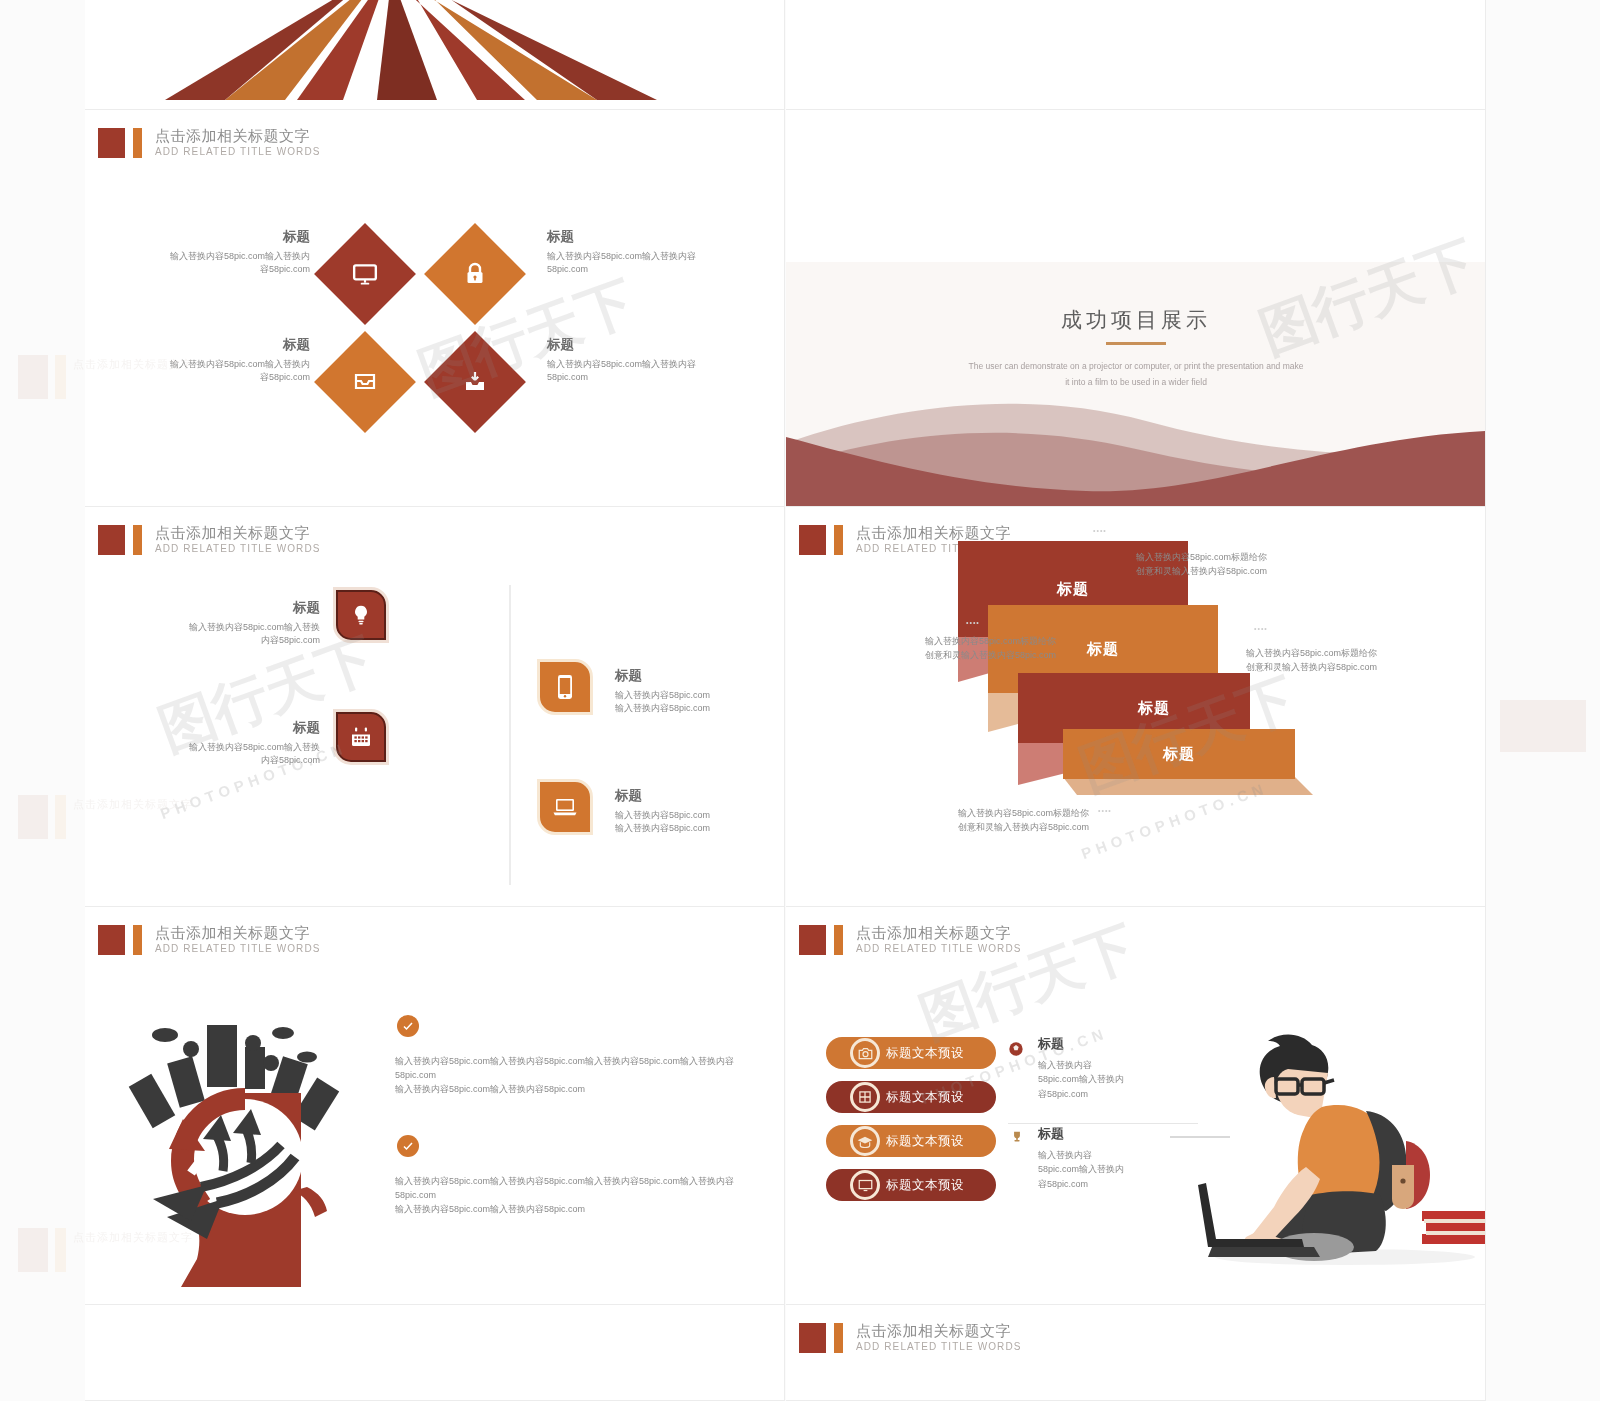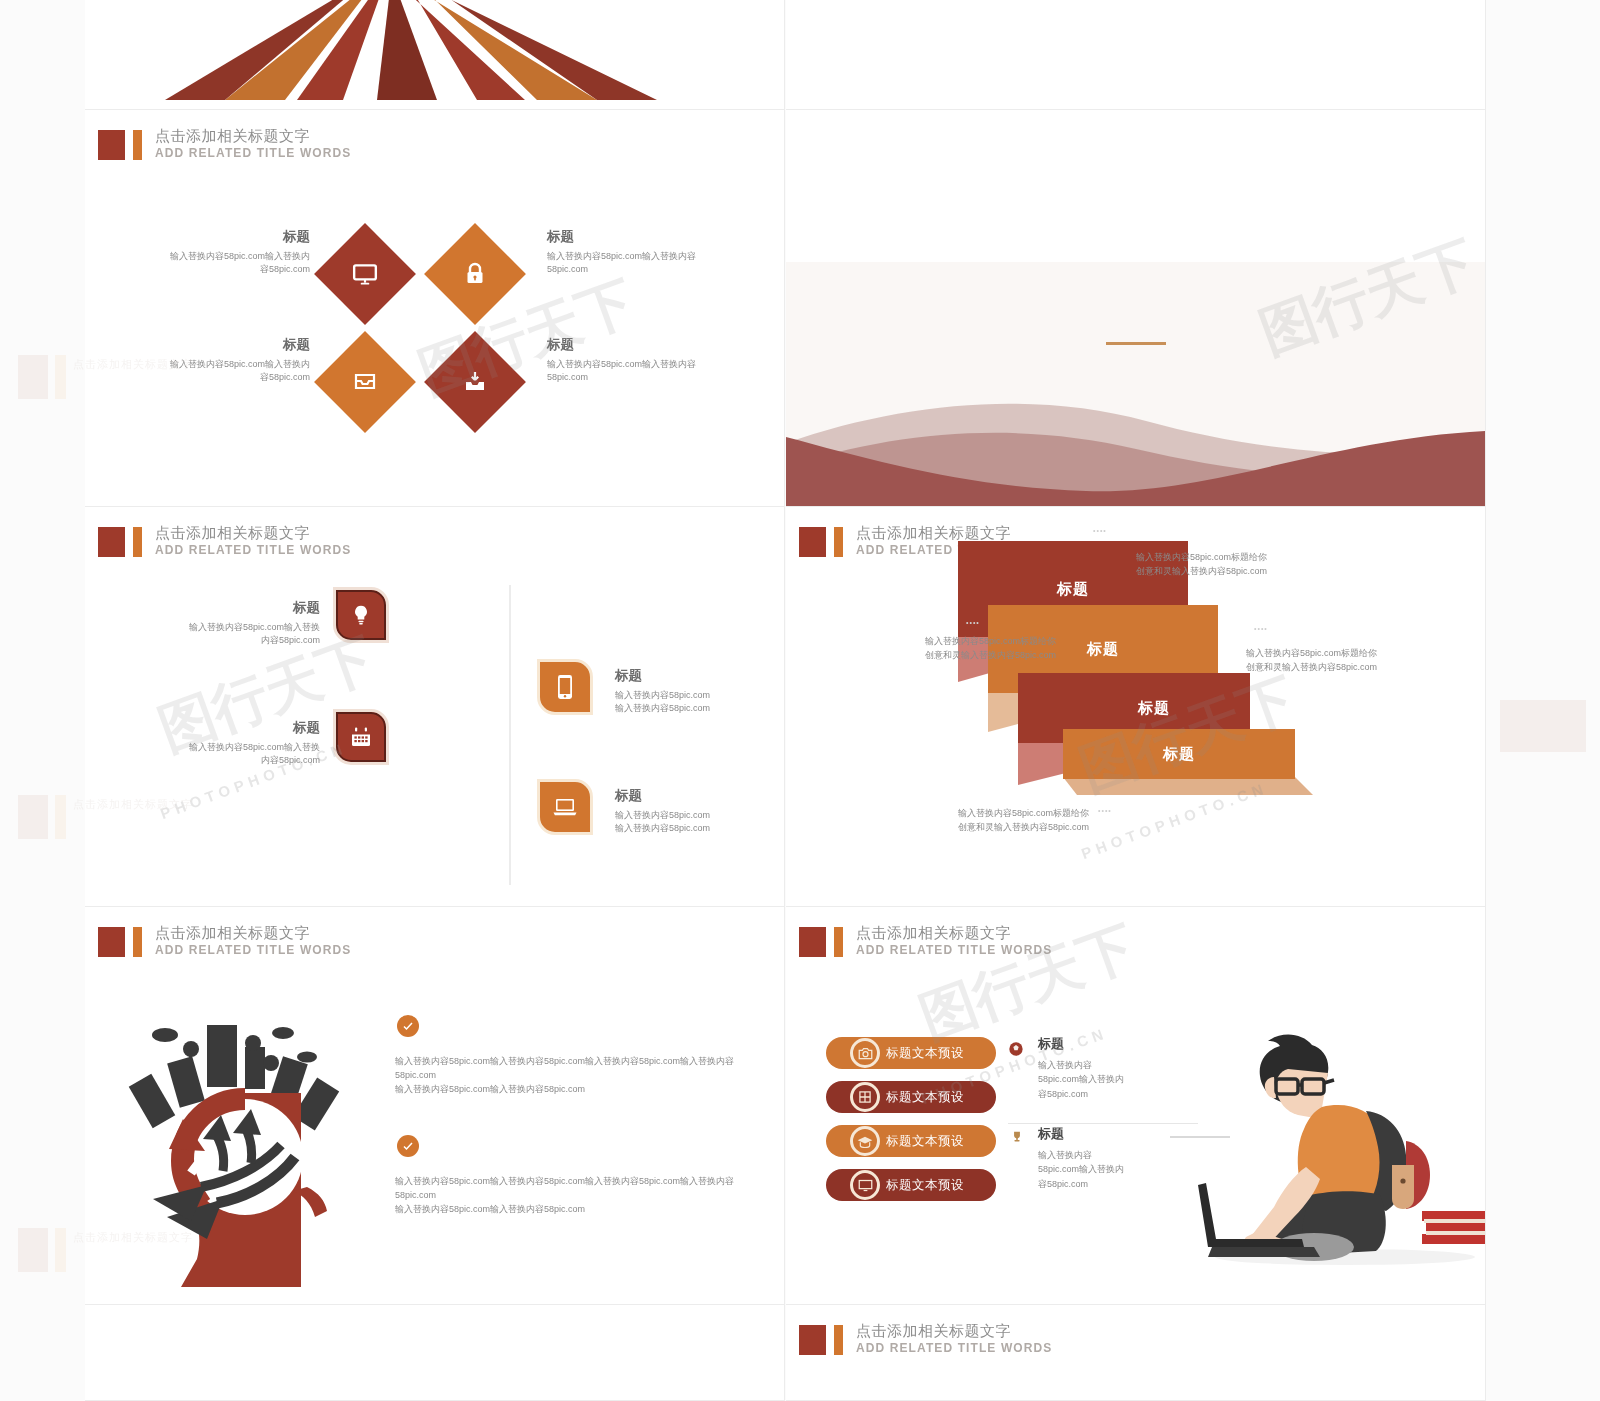--- a/index.html
+++ b/index.html
@@ -24,21 +24,21 @@
   }
   .col-l { left: 85px; width: 700px; }
   .col-r { left: 786px; width: 700px; }
 
   
   .sl-head { position: absolute; left: 0; top: 0; display: flex; align-items: center; gap: 8px; }
   .hd-sq { width: 27px; height: 30px; background: #9e3a2b; }
   .hd-bar { width: 9px; height: 30px; background: #d1762f; }
   .hd-txt { margin-left: 5px; }
   .hd-cn { font-size: 15px; color: #8d8d8d; line-height: 1.05; letter-spacing: .5px; }
-  .hd-en { font-size: 12px; color: #b0aaa6; letter-spacing: 1.1px; line-height: 1.5; font-weight: bold; }
+  .hd-en { font-size: 10px; color: #b0aaa6; letter-spacing: 1.1px; line-height: 1.5; }
 
   
   .t-title { font-size: 13.5px; color: #6d6d6d; font-weight: bold; line-height: 1.3; }
   .t-body  { font-size: 9px; color: #8a8a8a; line-height: 1.55; }
 
   
   .persp { position: absolute; left: 0; top: 0; width: 700px; height: 110px; }
 
   
   .dia { position: absolute; width: 72px; height: 72px; transform: rotate(45deg);
@@ -166,21 +166,26 @@
         <path d="M12 2v8m0 0l-3.2-3.2M12 10l3.2-3.2" stroke="#fff" stroke-width="2.2" fill="none"></path>
         <path d="M3 12h5l1.6 3h4.8L16 12h5v8H3z"></path>
       </svg>
     </div>
 
     <div class="wm wm-big" style="left:330px; top:190px; transform:rotate(-20deg);">图行天下</div>
   </div>
 
   <div class="slide col-r" style="top:110px; height:397px; background:#faf7f5;">
     <div style="position:absolute; left:0; top:0; width:700px; height:152px; background:#ffffff;"></div>
+    <div style="position:absolute; left:0; top:196px; width:700px; text-align:center; font-size:21px; color:#5e5e5e; letter-spacing:4px;">成功项目展示</div>
     <div style="position:absolute; left:320px; top:232px; width:60px; height:3px; background:#c89058;"></div>
+    <div style="position:absolute; left:100px; top:248px; width:500px; text-align:center; font-size:8.5px; color:#a8a0a0; line-height:1.9;">
+      <div>The user can demonstrate on a projector or computer, or print the presentation and make</div>
+      <div>it into a film to be used in a wider field</div>
+    </div>
     <svg style="position:absolute; left:0; bottom:0; width:700px; height:115px;" viewBox="0 0 700 115" preserveAspectRatio="none">
       <path d="M0,52 C120,10 250,0 360,30 C470,60 590,72 700,55 L700,115 L0,115 Z" fill="#cdb3ae" opacity=".75"></path>
       <path d="M0,76 C110,40 230,30 350,58 C470,86 590,96 700,78 L700,115 L0,115 Z" fill="#b2827e" opacity=".7"></path>
       <path d="M0,46 C90,70 180,96 300,100 C430,104 540,48 700,40 L700,115 L0,115 Z" fill="#9e5450"></path>
     </svg>
     <div class="wm wm-big" style="left:470px; top:150px; transform:rotate(-20deg);">图行天下</div>
   </div>
 
   <div class="slide col-l" style="top:507px; height:400px;">
     <div class="sl-head" style="left:13px; top:18px;">

